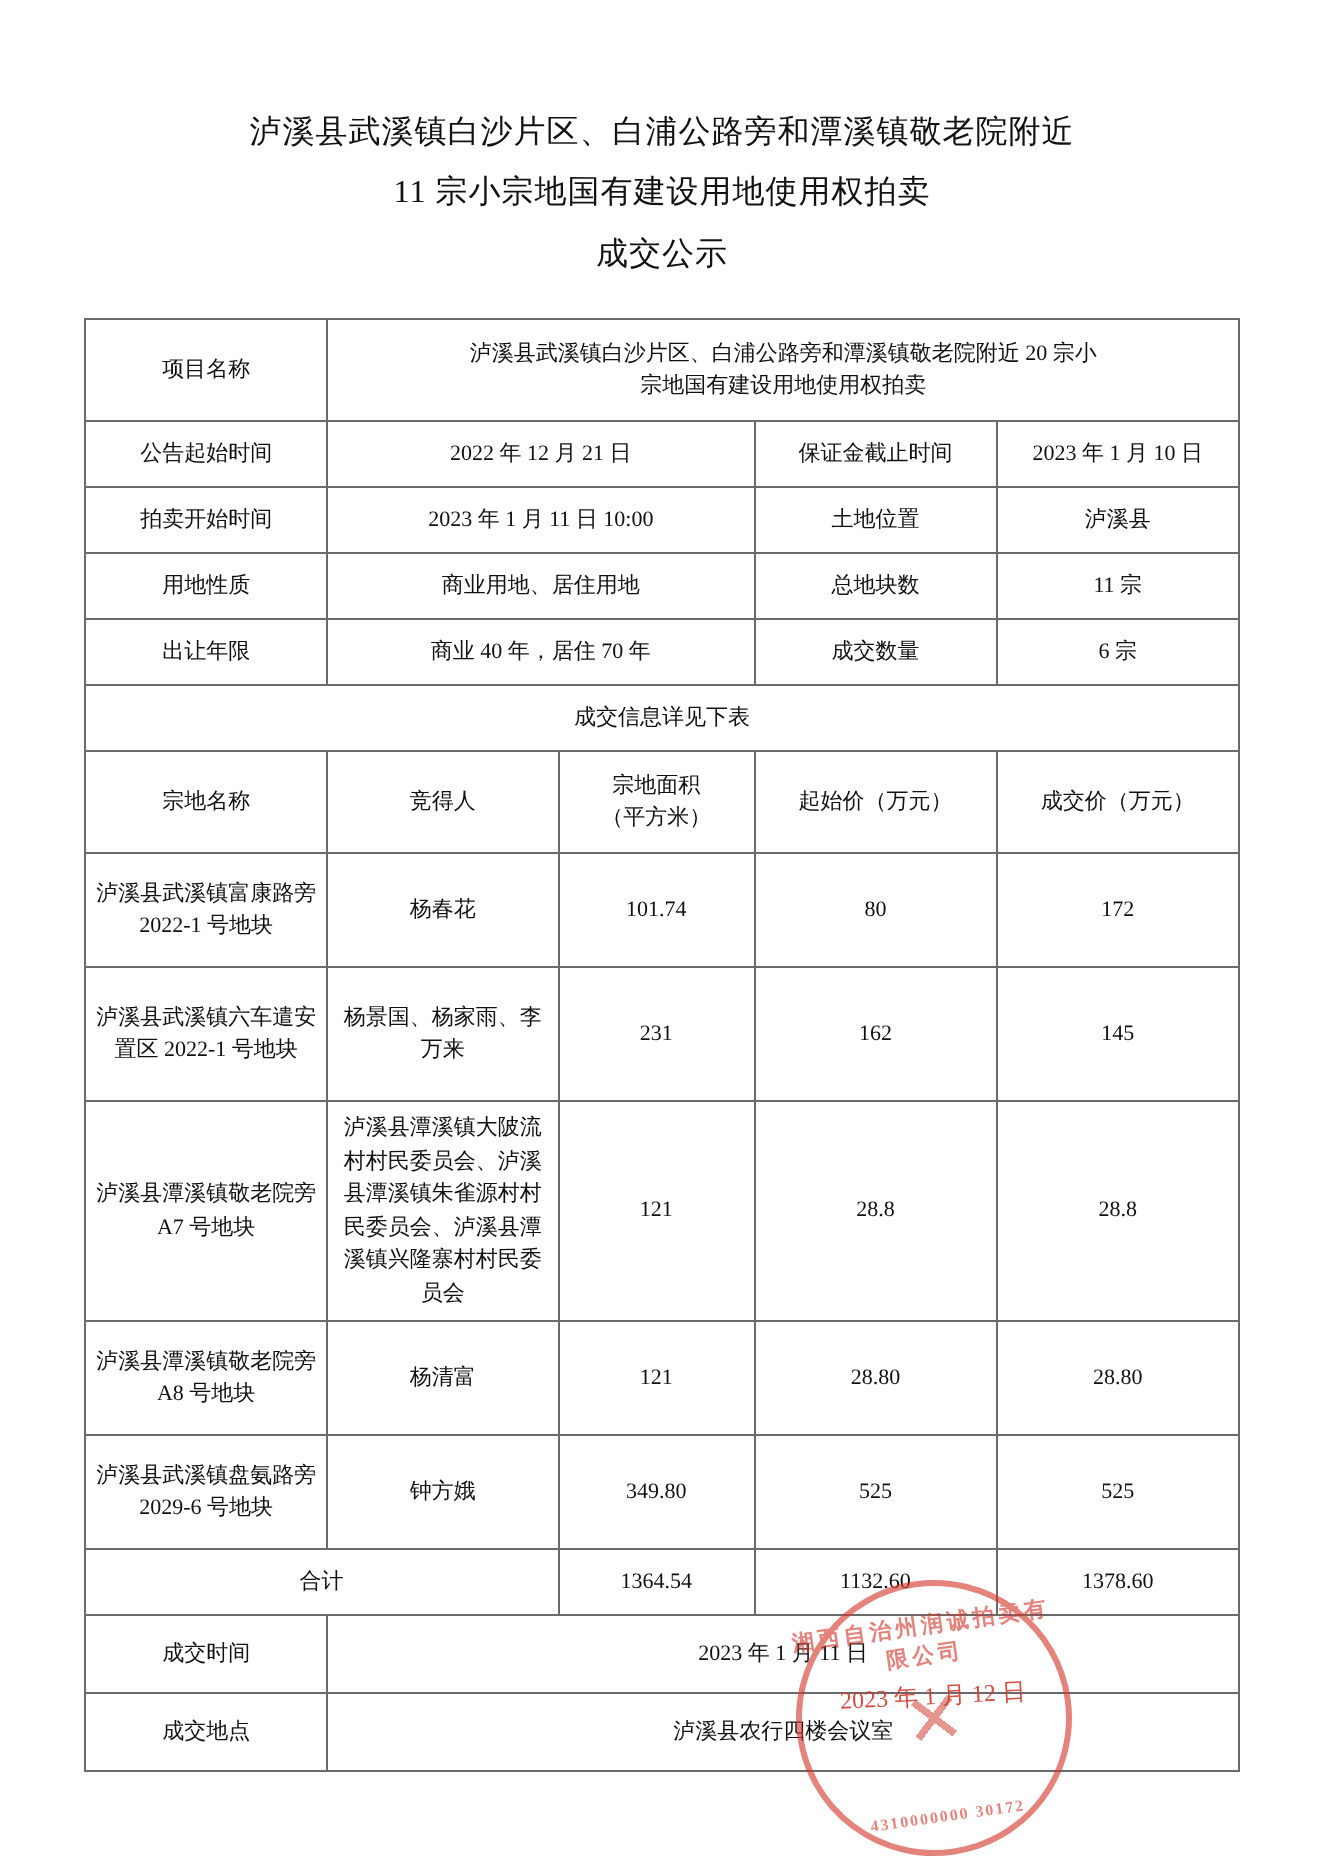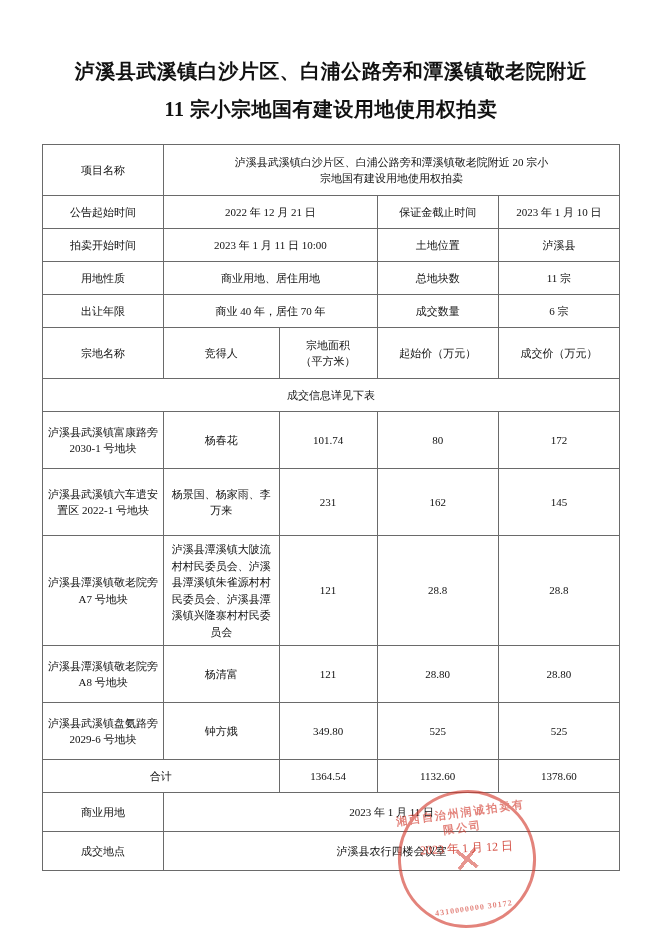--- a/index.html
+++ b/index.html
@@ -20,22 +20,22 @@
     width: 662px;
     height: 936px;
     box-sizing: border-box;
     padding: 52px 42px 20px 42px;
   }
   .title-block {
     text-align: center;
     line-height: 1.9;
   }
   .title-line {
-    font-size: 20px;
-    font-weight: bold;
+    font-size: 16px;
+    font-weight: normal;
     letter-spacing: 0.5px;
   }
   table.main {
     border-collapse: collapse;
     width: 100%;
     margin-top: 16px;
     table-layout: fixed;
   }
   table.main td {
     border: 1px solid #6a6a6a;
@@ -114,20 +114,21 @@
   }
 </style>
 </head>
 <body>
 
 <div class="page">
 
   <div class="title-block">
     <div class="title-line">泸溪县武溪镇白沙片区、白浦公路旁和潭溪镇敬老院附近</div>
     <div class="title-line">11 宗小宗地国有建设用地使用权拍卖</div>
+    <div class="title-line">成交公示</div>
   </div>
 
   <table class="main">
     <colgroup>
       <col style="width:21%">
       <col style="width:20%">
       <col style="width:17%">
       <col style="width:21%">
       <col style="width:21%">
     </colgroup>
@@ -157,36 +158,36 @@
         <td class="row-h">总地块数</td>
         <td class="row-h">11 宗</td>
       </tr>
       <tr>
         <td class="row-h">出让年限</td>
         <td class="row-h" colspan="2">商业 40 年，居住 70 年</td>
         <td class="row-h">成交数量</td>
         <td class="row-h">6 宗</td>
       </tr>
       <tr>
+        <td class="row-h" colspan="5">成交信息详见下表</td>
+      </tr>
+
+      <tr>
         <td class="tall">宗地名称</td>
         <td class="tall">竞得人</td>
         <td class="tall">
           <div>宗地面积</div>
           <div>（平方米）</div>
         </td>
         <td class="tall">起始价（万元）</td>
         <td class="tall">成交价（万元）</td>
       </tr>
 
       <tr>
-        <td class="row-h" colspan="5">成交信息详见下表</td>
-      </tr>
-
-      <tr>
-        <td style="height:46px">泸溪县武溪镇富康路旁 2030-1 号地块</td>
+        <td style="height:46px">泸溪县武溪镇富康路旁 2022-1 号地块</td>
         <td>杨春花</td>
         <td>101.74</td>
         <td>80</td>
         <td>172</td>
       </tr>
       <tr>
         <td style="height:56px">泸溪县武溪镇六车遣安置区 2022-1 号地块</td>
         <td>杨景国、杨家雨、李万来</td>
         <td>231</td>
         <td>162</td>
@@ -214,21 +215,21 @@
         <td>525</td>
       </tr>
 
       <tr>
         <td class="row-h" colspan="2">合计</td>
         <td class="row-h">1364.54</td>
         <td class="row-h">1132.60</td>
         <td class="row-h">1378.60</td>
       </tr>
       <tr>
-        <td style="height:28px">商业用地</td>
+        <td style="height:28px">成交时间</td>
         <td colspan="4">2023 年 1 月 11 日</td>
       </tr>
       <tr>
         <td style="height:28px">成交地点</td>
         <td colspan="4">泸溪县农行四楼会议室</td>
       </tr>
     </tbody>
   </table>
 
   <div class="stamp">

